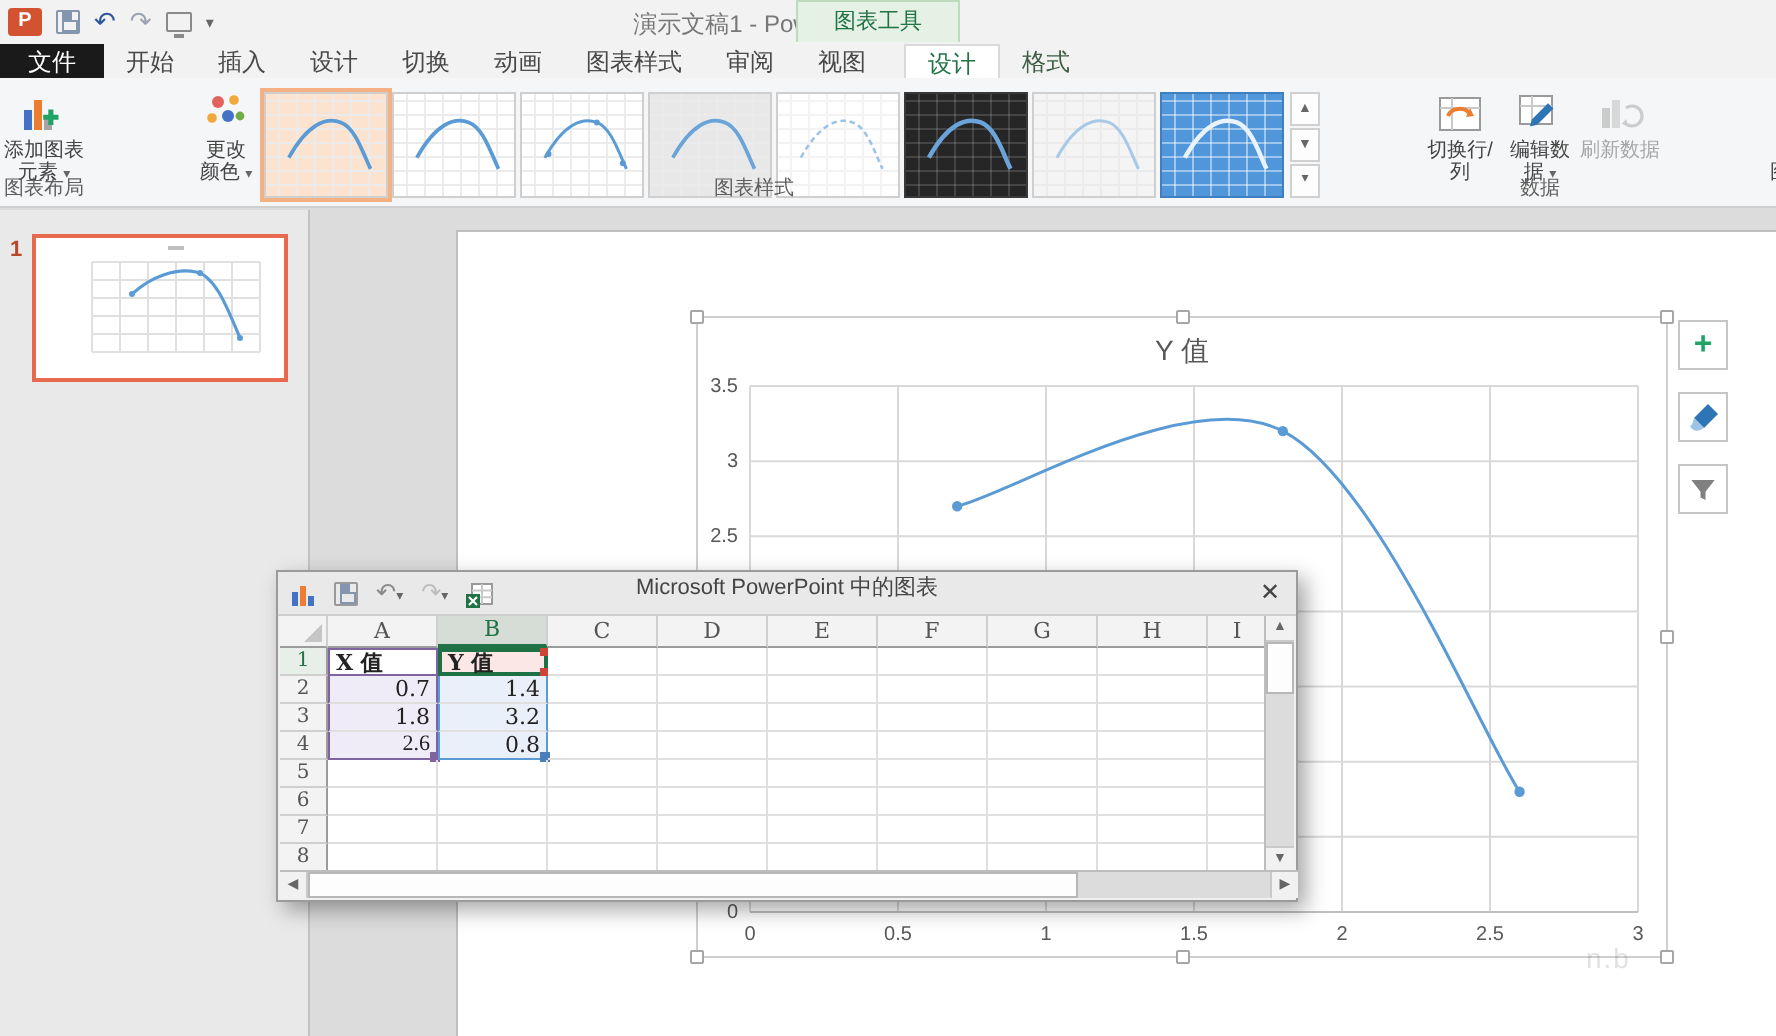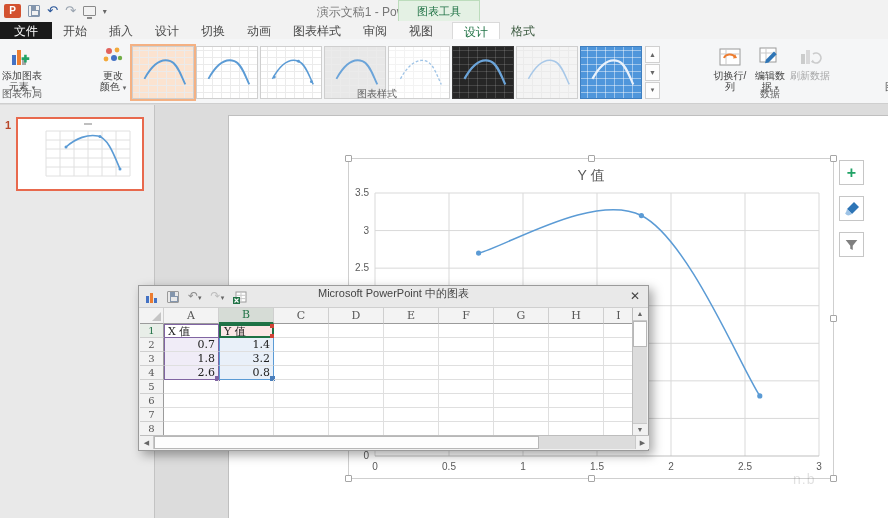--- a/index.html
+++ b/index.html
@@ -93,28 +93,28 @@
   .corner { width:24px; height:16px; background:#f3f3f3; border-right:1px solid #cfcfcf; border-bottom:1px solid #9b9b9b; position:relative; }
   .corner:after { content:""; position:absolute; right:2px; bottom:2px; border-left:9px solid transparent; border-bottom:9px solid #c5c5c5; }
   .colhdr { width:55px; height:16px; background:#f3f3f3; border-right:1px solid #cfcfcf; border-bottom:1px solid #9b9b9b;
             font-family:"DejaVu Serif", serif; font-size:11px; color:#555; text-align:center; line-height:15px; }
   .colhdr.colB { background:#d6dcd6; color:#217346; border-bottom:2px solid #217346; line-height:13px; }
   .rowhdr { width:24px; height:14px; background:#f3f3f3; border-right:1px solid #9b9b9b; border-bottom:1px solid #cfcfcf;
             font-family:"DejaVu Serif", serif; font-size:10px; color:#555; text-align:center; line-height:14px; }
   .rowhdr.act { color:#217346; background:#e8eee8; }
   .cell { width:55px; height:14px; border-right:1px solid #dfdfdf; border-bottom:1px solid #dfdfdf;
           font-family:"DejaVu Serif", serif; font-size:11px; color:#222; line-height:13px; padding:0 3px; text-align:right; position:relative; }
-  .cell.txt { text-align:left; }
+  .cell.txt { text-align:left;font-weight:bold; }
   .cell.a1 { border:1px solid #8064a2; }
   .cell.b1 { background:#fbe7e6; border:2px solid #1e7145; line-height:11px; }
   .cell.b1 i { position:absolute; width:4px; height:4px; background:#d04437; right:-2px; }
   .cell.b1 i.tr { top:-2px; } .cell.b1 i.br { bottom:-2px; }
   .cell.xv { background:#f0ecf7; border-left:1px solid #8064a2; border-right:1px solid #8064a2; }
   .cell.yv { background:#e9f0f9; border-left:1px solid #5b9bd5; border-right:1px solid #5b9bd5; }
-  .cell.last-x { border-bottom:1px solid #8064a2; }
+  .cell.last-x { border-bottom:1px solid #8064a2;font-family:Liberation Serif, serif; }
   .cell.last-y { border-bottom:1px solid #5b9bd5; }
   .cell.last-x:after { content:""; position:absolute; right:-2px; bottom:-2px; width:5px; height:5px; background:#8064a2; }
   .cell.last-y:after { content:""; position:absolute; right:-2px; bottom:-2px; width:5px; height:5px; background:#4a7ebb; }
   .vscroll { position:absolute; right:1px; top:22px; width:15px; height:128px; background:#dcdcdc; border-left:1px solid #bdbdbd; }
   .vs-btn { height:13px; background:#f1f1f1; border-bottom:1px solid #c9c9c9; font-size:7px; color:#666; text-align:center; line-height:12px; }
   .vs-thumb { height:26px; background:#fdfdfd; border:1px solid #b7b7b7; }
   .vs-down { position:absolute; bottom:0; left:0; right:0; border-top:1px solid #c9c9c9; border-bottom:none; }
   .hscroll { position:absolute; left:1px; bottom:1px; width:509px; height:14px; background:#dcdcdc; border-top:1px solid #bdbdbd; display:flex; }
   .hs-btn { width:14px; height:100%; background:#f1f1f1; border-right:1px solid #c9c9c9; font-size:7px; color:#666; text-align:center; line-height:13px; }
   .hs-thumb { width:385px; height:100%; background:#fdfdfd; border:1px solid #b7b7b7; }

